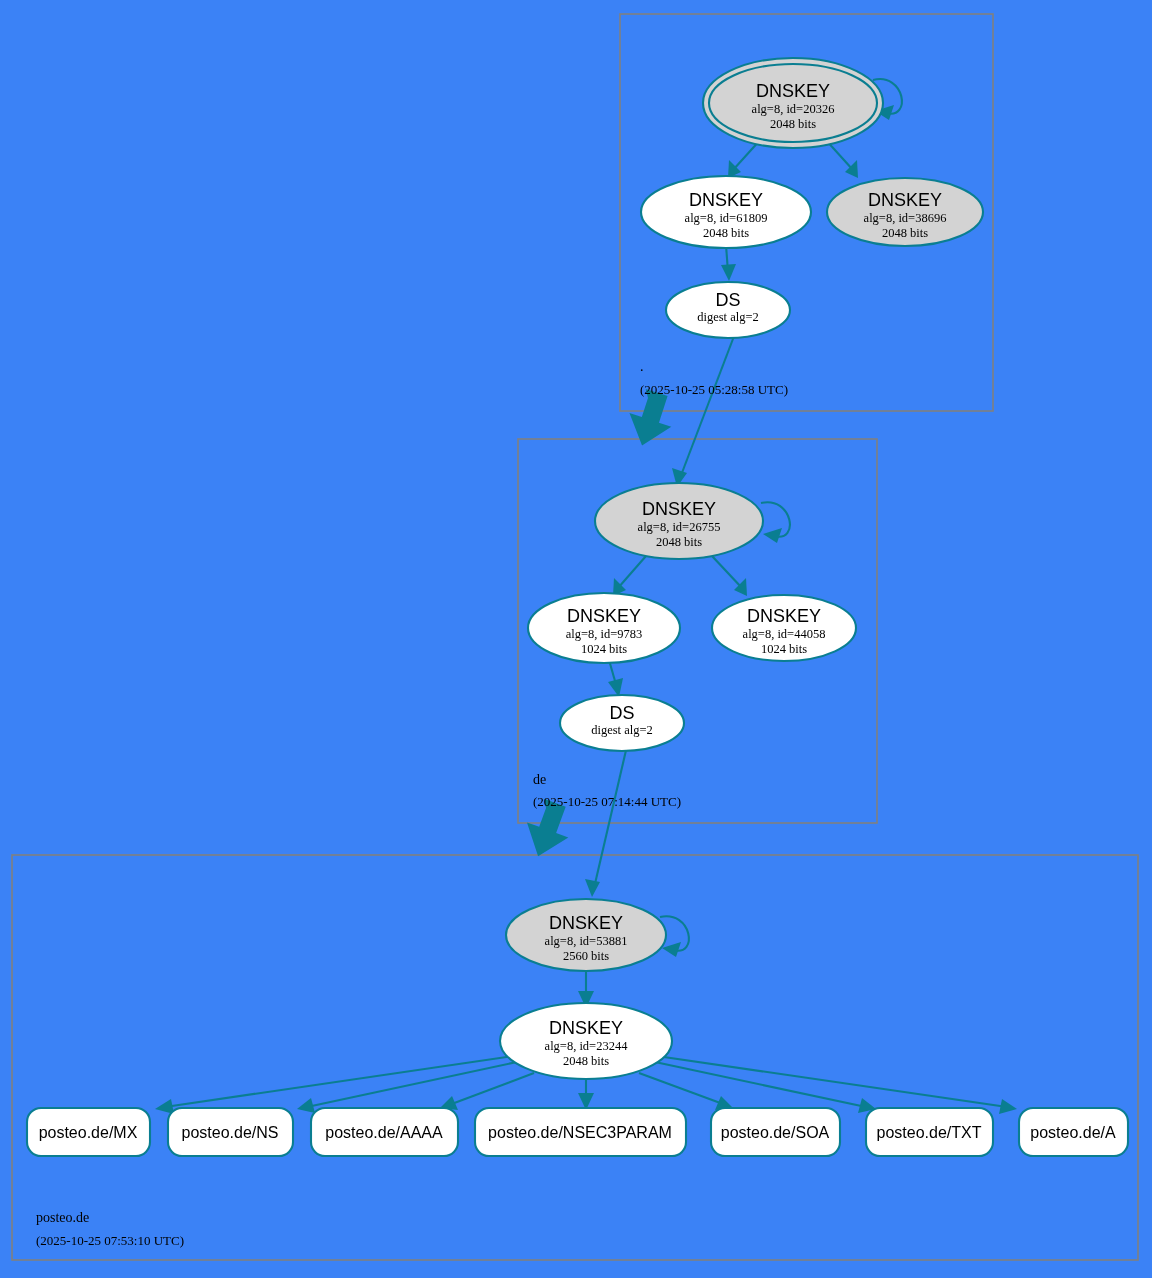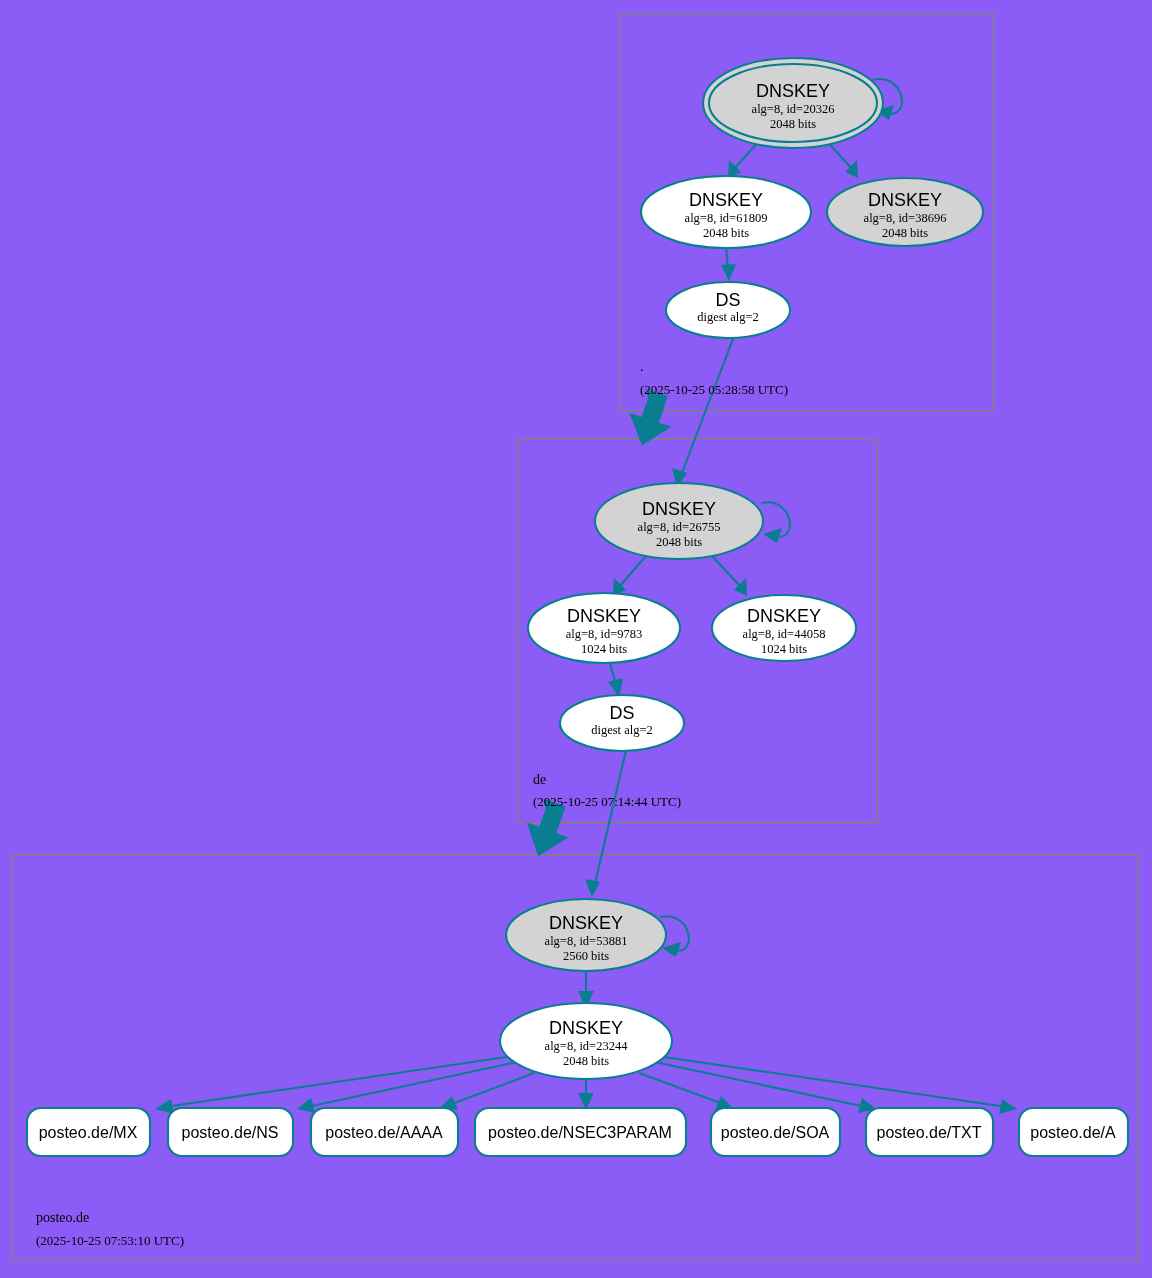--- a/index.html
+++ b/index.html
@@ -4,21 +4,21 @@
 <style>
   html, body {
     margin: 0;
     padding: 0;
     background: #ffffff;
   }
   #stage {
     position: relative;
     width: 1152px;
     height: 1278px;
-    background: #8b5cf6;
+    background: #3b82f6;
     font-family: "Liberation Sans", sans-serif;
     overflow: hidden;
     text-decoration: underline;
   }
   #graph-svg {
     position: absolute;
     left: 0;
     top: 0;
     width: 1152px;
     height: 1278px;

